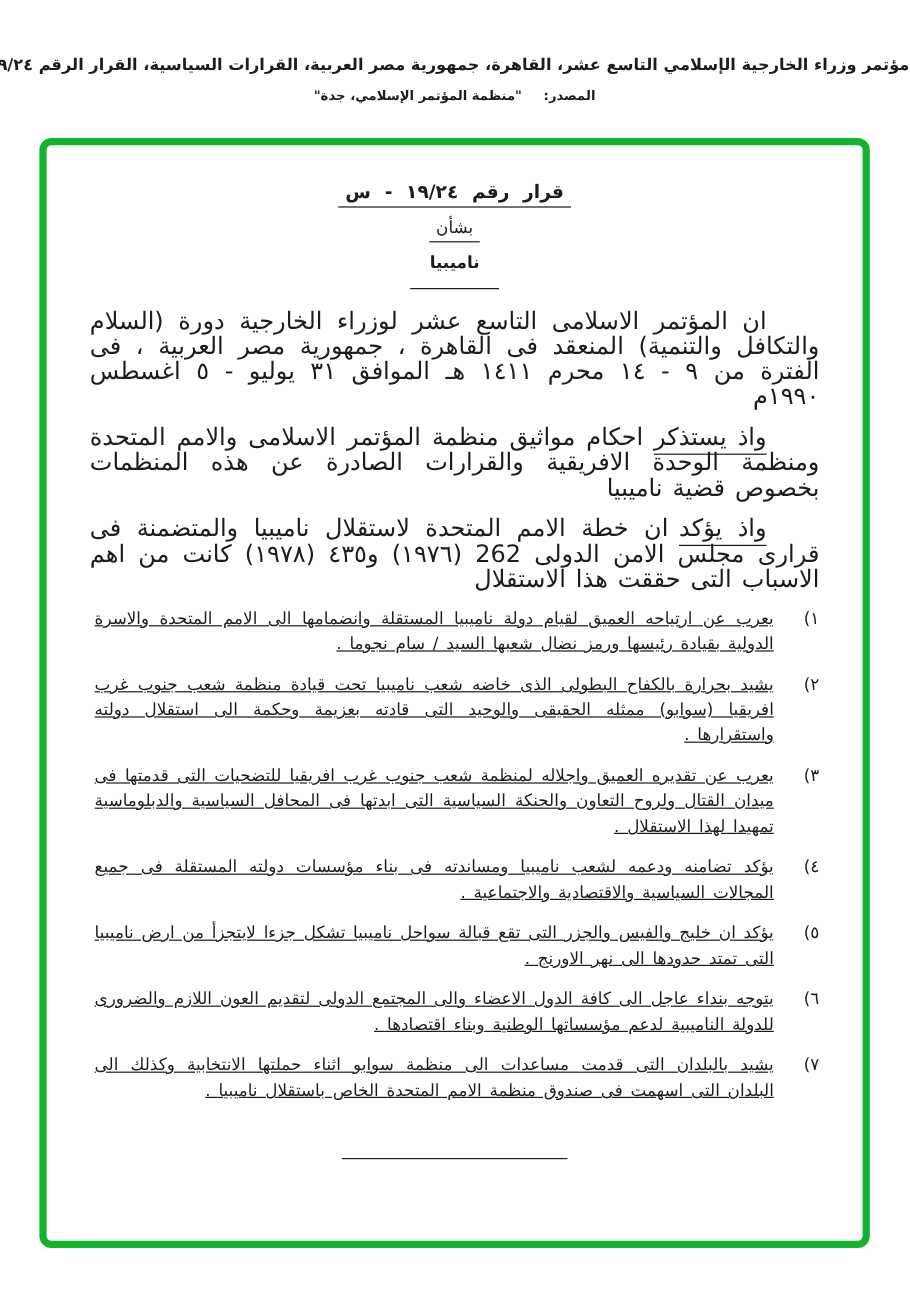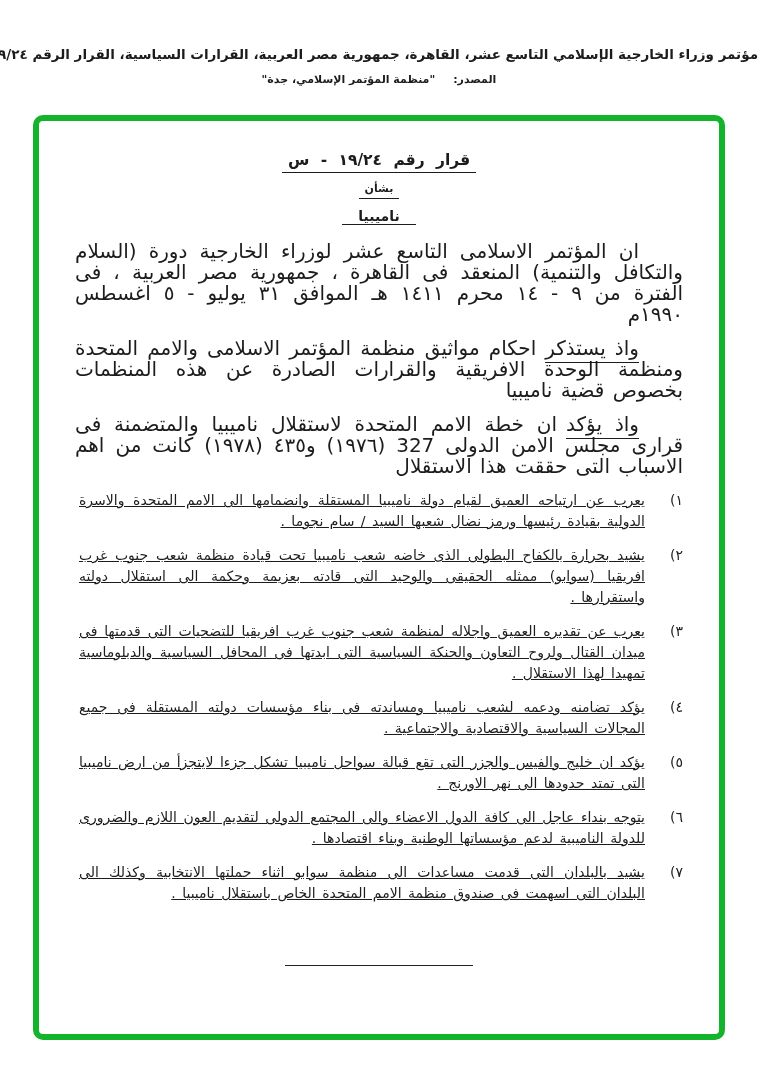--- a/index.html
+++ b/index.html
@@ -47,23 +47,23 @@
   }
   
   .title-block { text-align: center; margin-bottom: 16px; }
   .title-line { margin-bottom: 9px; }
   .u {
     display: inline-block;
     border-bottom: 1.6px solid var(--text);
     padding: 0 6px 3px 6px;
   }
   .t-main { font-size: 15.5px; font-weight: bold; word-spacing: 6px; letter-spacing: 0.5px; }
-  .t-sub  { font-size: 11px;   font-weight: bold; letter-spacing: 2px; }
+  .t-sub  { font-size: 14px;   font-weight: normal; letter-spacing: 2px; }
   .t-subj { font-size: 14px;   font-weight: bold; letter-spacing: 3px; }
-  .t-subj .u { padding: 0 16px 0 16px; }
+  .t-subj .u { padding: 0 16px 13px 16px; }
   
   .para {
     font-size: 20px;
     line-height: 21px;
     text-align: justify;
     text-indent: 44px;
     margin-bottom: 13px;
     word-spacing: 2px;
   }
   .lead {
@@ -115,21 +115,21 @@
         <span class="u">بشأن</span>
       </div>
       <div class="title-line t-subj">
         <span class="u">ناميبيا</span>
       </div>
     </div>
 
     <div class="preamble">
       <p class="para"><span>ان المؤتمر الاسلامى التاسع عشر لوزراء الخارجية دورة (السلام والتكافل والتنمية) المنعقد فى القاهرة ، جمهورية مصر العربية ، فى الفترة من ٩ - ١٤ محرم ١٤١١ هـ الموافق ٣١ يوليو - ٥ اغسطس ١٩٩٠م</span></p>
       <p class="para"><span class="lead">واذ يستذكر</span><span>احكام مواثيق منظمة المؤتمر الاسلامى والامم المتحدة ومنظمة الوحدة الافريقية والقرارات الصادرة عن هذه المنظمات بخصوص قضية ناميبيا</span></p>
-      <p class="para"><span class="lead">واذ يؤكد</span><span>ان خطة الامم المتحدة لاستقلال ناميبيا والمتضمنة فى قرارى مجلس الامن الدولى 327 (١٩٧٦) و٤٣٥ (١٩٧٨) كانت من اهم الاسباب التى حققت هذا الاستقلال</span></p>
+      <p class="para"><span class="lead">واذ يؤكد</span><span>ان خطة الامم المتحدة لاستقلال ناميبيا والمتضمنة فى قرارى مجلس الامن الدولى 262 (١٩٧٦) و٤٣٥ (١٩٧٨) كانت من اهم الاسباب التى حققت هذا الاستقلال</span></p>
     </div>
 
     <div class="items">
       <div class="item">
         <span class="marker">١)</span>
         <span class="itext">يعرب عن ارتياحه العميق لقيام دولة ناميبيا المستقلة وانضمامها الى الامم المتحدة والاسرة الدولية بقيادة رئيسها ورمز نضال شعبها السيد / سام نجوما .</span>
       </div>
       <div class="item">
         <span class="marker">٢)</span>
         <span class="itext">يشيد بحرارة بالكفاح البطولى الذى خاضه شعب ناميبيا تحت قيادة منظمة شعب جنوب غرب افريقيا (سوابو) ممثله الحقيقى والوحيد التى قادته بعزيمة وحكمة الى استقلال دولته واستقرارها .</span>

